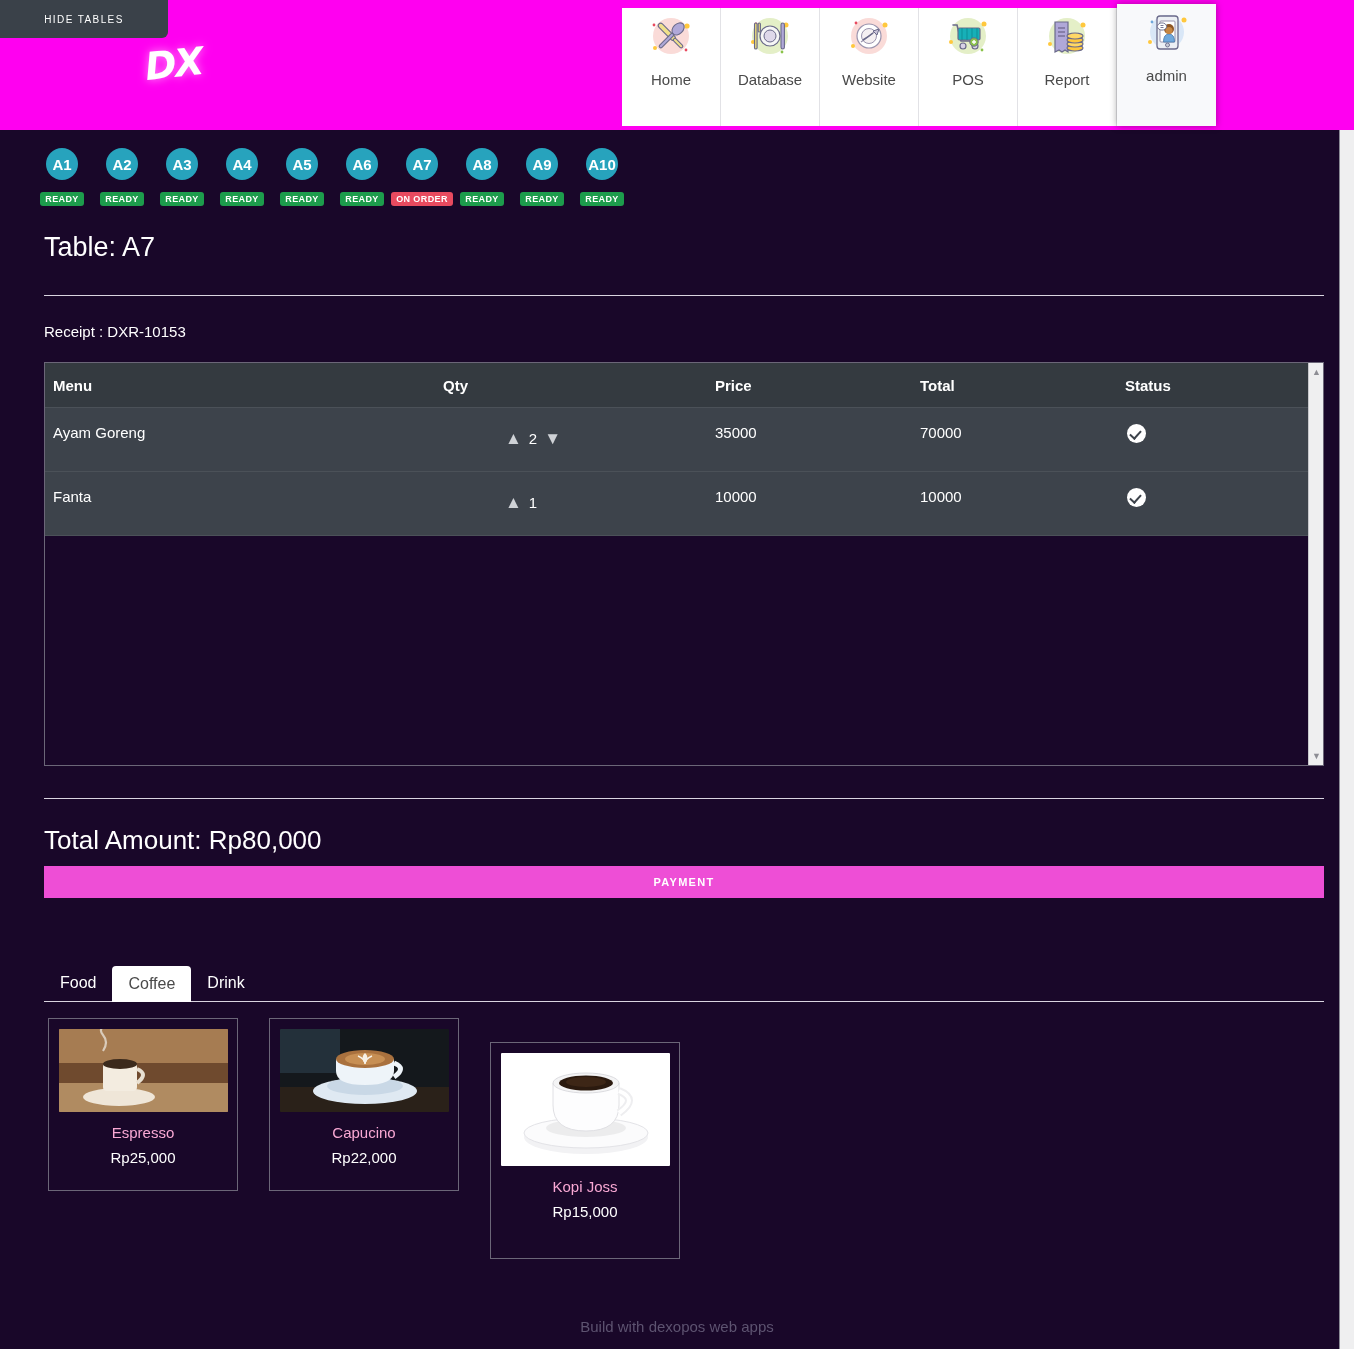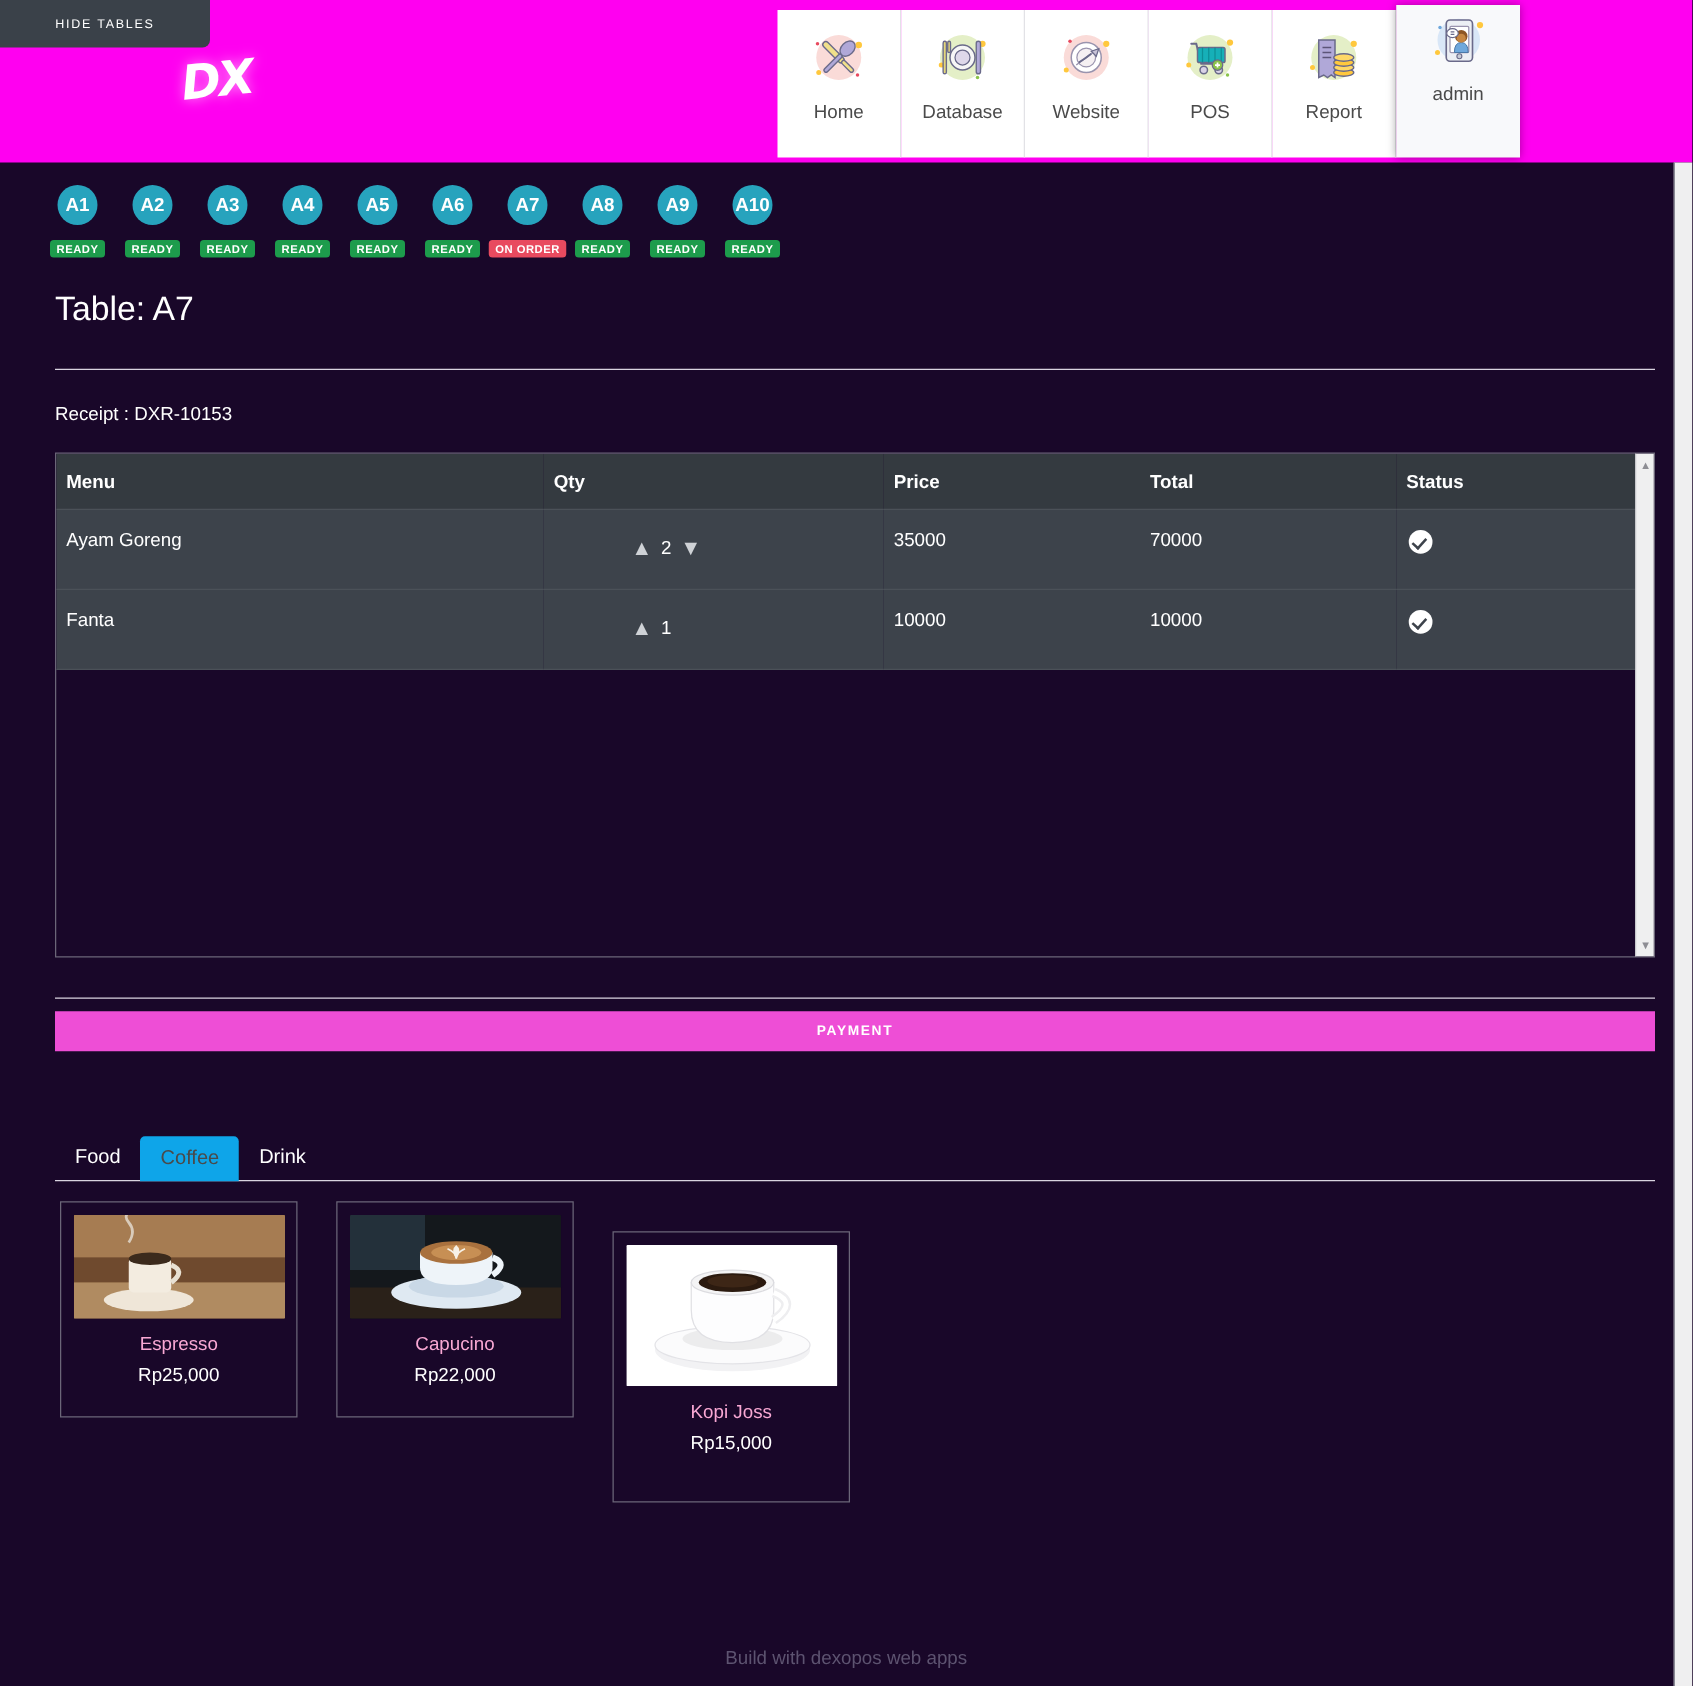--- a/index.html
+++ b/index.html
@@ -58,21 +58,21 @@
   }
   .nav-tab {
     width:99px;
     height:118px;
     background:#ffffff;
     border-right:1px solid #e2e2e6;
     display:flex;
     flex-direction:column;
     align-items:center;
     justify-content:flex-start;
-    padding-top:14px;
+    padding-top:4px;
     cursor:pointer;
     position:relative;
   }
   .nav-tab:last-child { border-right:none; }
   .nav-tab.active {
     background:#f8f9fb;
     height:122px;
     margin-top:-4px;
     box-shadow:0 0 7px rgba(0,0,0,0.35);
     z-index:3;
@@ -282,21 +282,21 @@
     font-size:16px;
     color:#ffffff;
     cursor:pointer;
     background:transparent;
     border:none;
     border-radius:4px 4px 0 0;
     font-family:"Liberation Sans", sans-serif;
     line-height:1.35;
   }
   .cat-tab.active {
-    background:#0ea5e9;
+    background:#ffffff;
     color:#4a4a4a;
     position:relative;
     bottom:-1px;
   }
 
   
   .products {
     display:flex;
     align-items:flex-start;
     gap:31px;
@@ -557,20 +557,21 @@
       </table>
     </div>
     <div class="scroll-track">
       <div class="scroll-arrow up">▲</div>
       <div class="scroll-arrow down">▼</div>
     </div>
   </div>
 
   <div class="rule"></div>
 
+  <div class="total-amount">Total Amount: Rp80,000</div>
 
   <button class="payment-btn">PAYMENT</button>
 
   <div class="cat-tabs" id="cat-tabs">
       <button class="cat-tab">Food</button>
       <button class="cat-tab active">Coffee</button>
       <button class="cat-tab">Drink</button>
     </div>
 
   <div class="products" id="product-grid">

